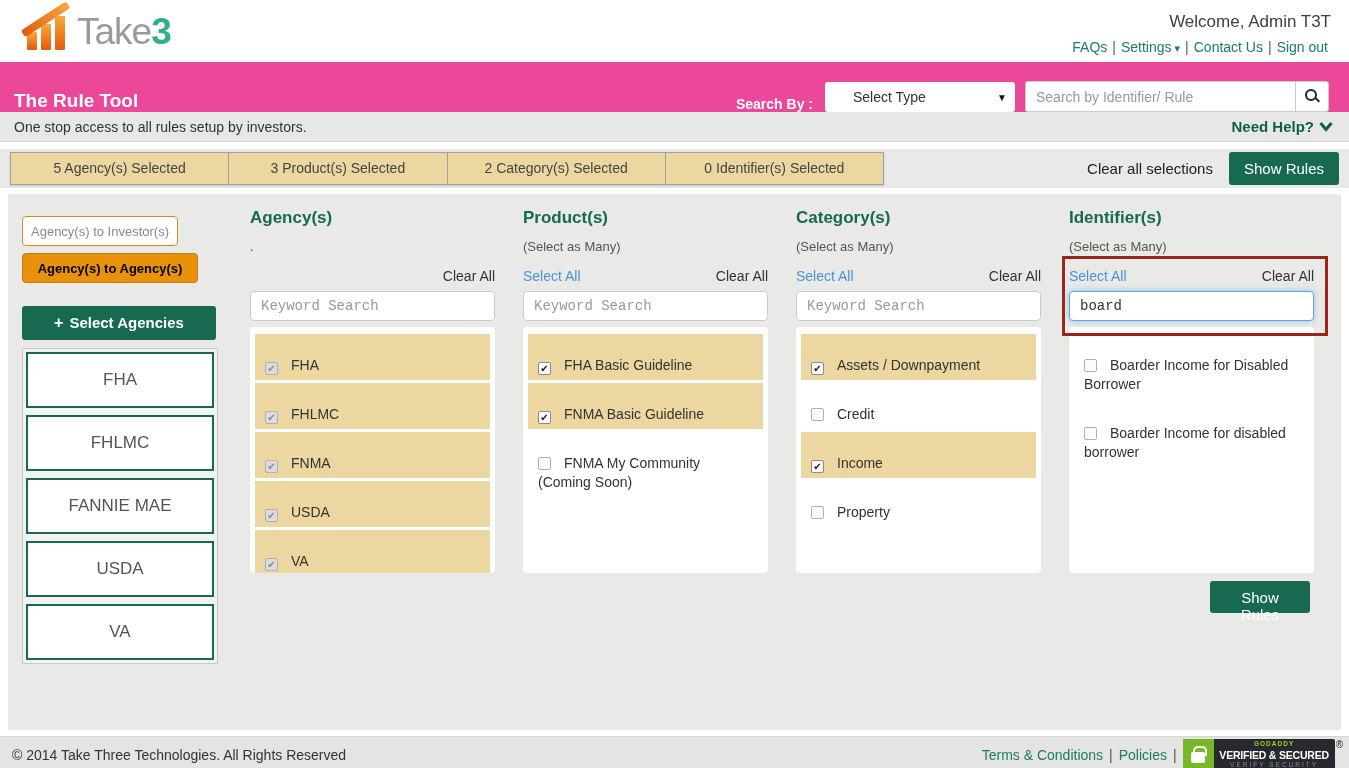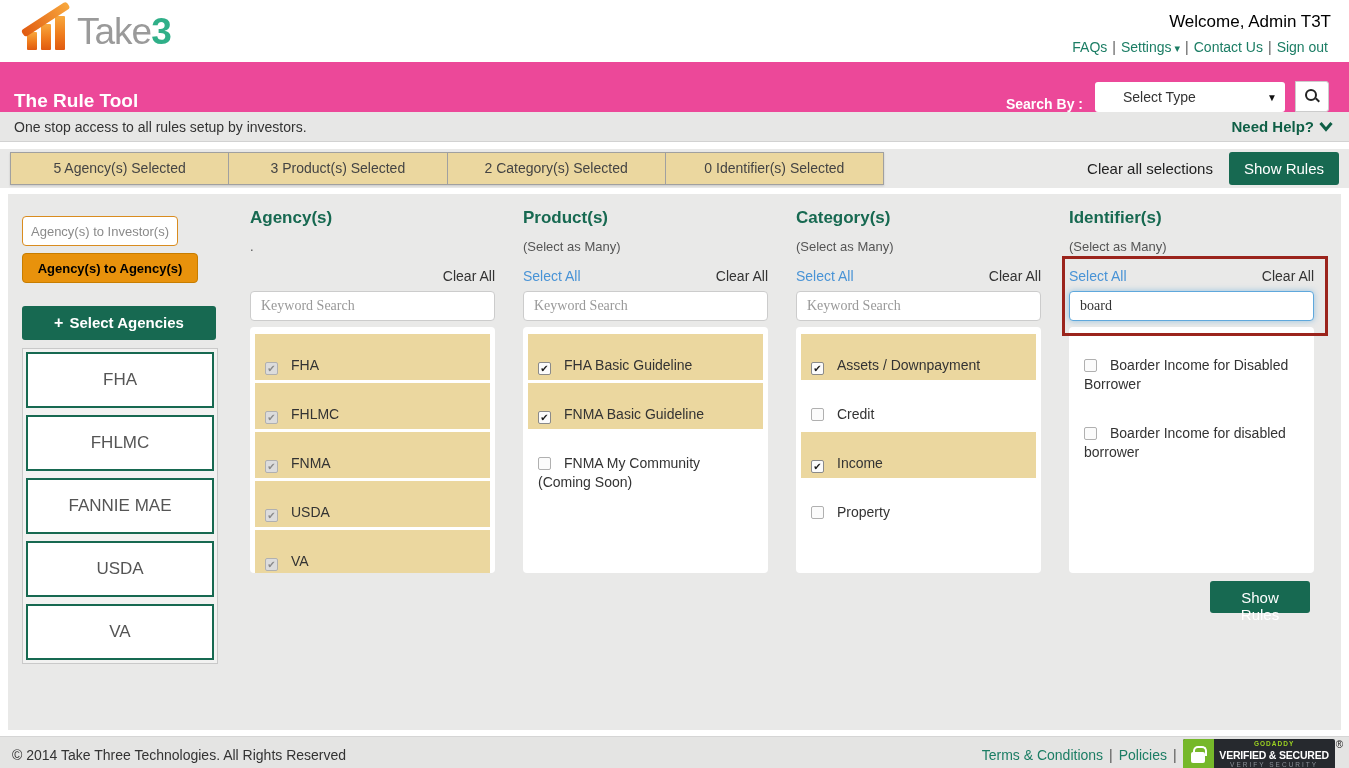--- a/index.html
+++ b/index.html
@@ -13,21 +13,21 @@
   .logo-icon .bar { position:absolute; bottom:2px; width:10px; border-radius:1px;
      background:linear-gradient(180deg,#f8a83e 0%,#ef7c1d 55%,#e05a10 100%); }
   .logo-icon .b1 { left:1px;  height:18px; }
   .logo-icon .b2 { left:15px; height:26px; }
   .logo-icon .b3 { left:29px; height:34px; }
   .logo-icon .diag { position:absolute; left:-3px; top:20px; width:54px; height:8px; border-radius:3px;
      background:linear-gradient(90deg,#e05a10,#f8a83e); transform:rotate(-33deg); transform-origin:left center; }
   .logo-text { font-size:37px; font-weight:500; color:#9a9a9a; letter-spacing:-1px; line-height:40px; }
   .logo-accent { color:#2faf88; font-weight:700; }
   .header-right { margin-left:auto; text-align:right; padding-top:4px; }
-  .welcome { font-size:17px; color:#000000; margin-bottom:7px; }
+  .welcome { font-size:17px; color:#404040; margin-bottom:7px; }
   .nav-links { font-size:14px; color:#1b7d64; }
   .nav-links .link { cursor:pointer; padding:0 3px; }
   .nav-links .sep { color:#5a5a5a; padding:0 2px; }
   .caret-down { font-size:11px; }
 
   
   .green-bar { height:50px; background:#ec4899; display:flex; align-items:flex-end; padding:0 20px 0 14px; }
   .rule-title { color:#fff; font-size:19px; font-weight:bold; }
   .search-by { margin-left:auto; color:#fff; font-size:14px; font-weight:bold; margin-right:12px; }
   .select-box { width:190px; height:30px; background:#fff; border-radius:3px; margin-right:10px;
@@ -84,21 +84,21 @@
   .content { flex:1; background:#e9e9e8; position:relative; display:flex;
      padding:14px 0 0 24px; gap:28px; }
   .column { width:245px; }
   .col-title { color:#176951; font-size:17px; font-weight:bold; height:22px; }
   .col-subtitle { font-size:13px; color:#555; margin-top:9px; height:16px; }
   .links-row { display:flex; justify-content:space-between; font-size:14px; margin:13px 0 6px 0; height:17px; }
   .select-all { color:#4893d6; cursor:pointer; }
   .clear-all { color:#333; cursor:pointer; margin-left:auto; }
   .kw-input { width:100%; height:30px; border:1px solid #ccc; border-radius:4px;
      padding:0 10px; font-size:14px; color:#333; background:#fff; outline:none;
-     font-family:Liberation Serif, serif; }
+     font-family:Liberation Mono, monospace; }
   .kw-input::placeholder { color:#999; }
   .kw-input.focused { border:1px solid #5fa8dc; box-shadow:0 0 6px rgba(95,168,220,0.6); }
   .panel { background:#fff; border-radius:4px; margin-top:6px; height:246px; padding:7px 5px; overflow:hidden; }
   .item-row { padding:22px 8px 5px 10px; margin-bottom:3px; font-size:14px; color:#333;
      line-height:19px; cursor:pointer; }
   .item-row.selected { background:#ebd79f; }
   .cbx { display:inline-block; width:13px; height:13px; border:1px solid #b0b0b0;
      background:#fbfbfb; border-radius:2px; margin-right:13px; vertical-align:-2px;
      font-size:10px; line-height:12px; text-align:center; color:transparent; }
   .cbx.checked { border-color:#8a8a8a; color:#1a1a1a; }
@@ -149,20 +149,21 @@
 </div>
 
 <div class="green-bar">
   <div class="rule-title">The Rule Tool</div>
   <div class="search-by">Search By :</div>
   <div class="select-box">
     <span>Select Type</span>
     <span class="sel-caret">▼</span>
   </div>
   <div class="search-group">
+    <input class="search-input" placeholder="Search by Identifier/ Rule" style="">
     <button class="search-btn">
       <span class="mag"></span>
     </button>
   </div>
 </div>
 
 <div class="subbar">
   <div class="tagline">One stop access to all rules setup by investors.</div>
   <div class="need-help">
     <span>Need Help?</span>

